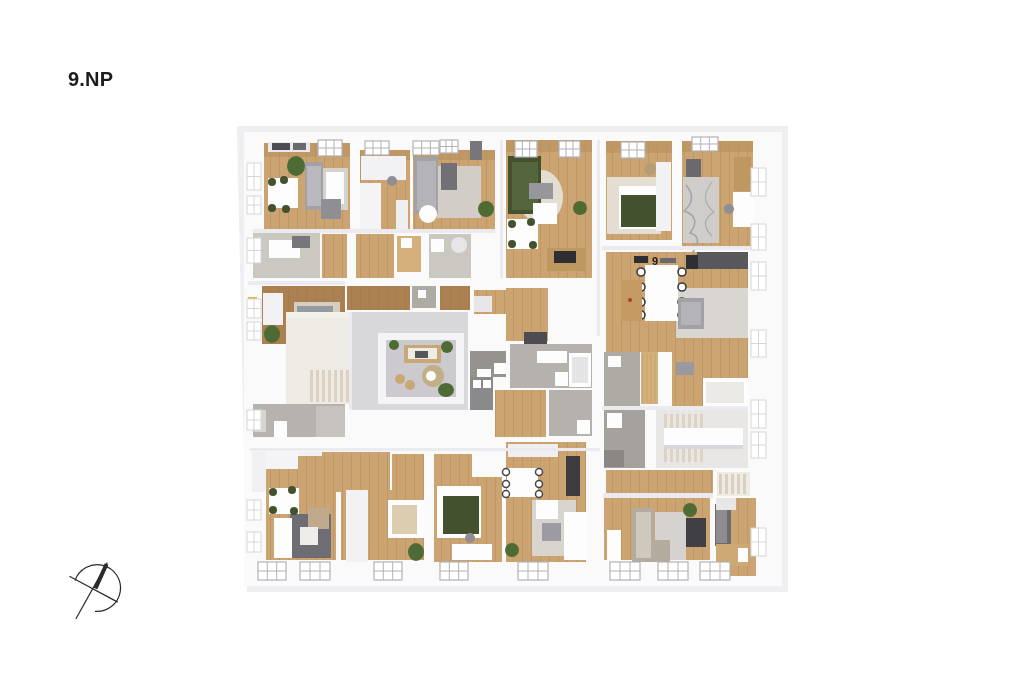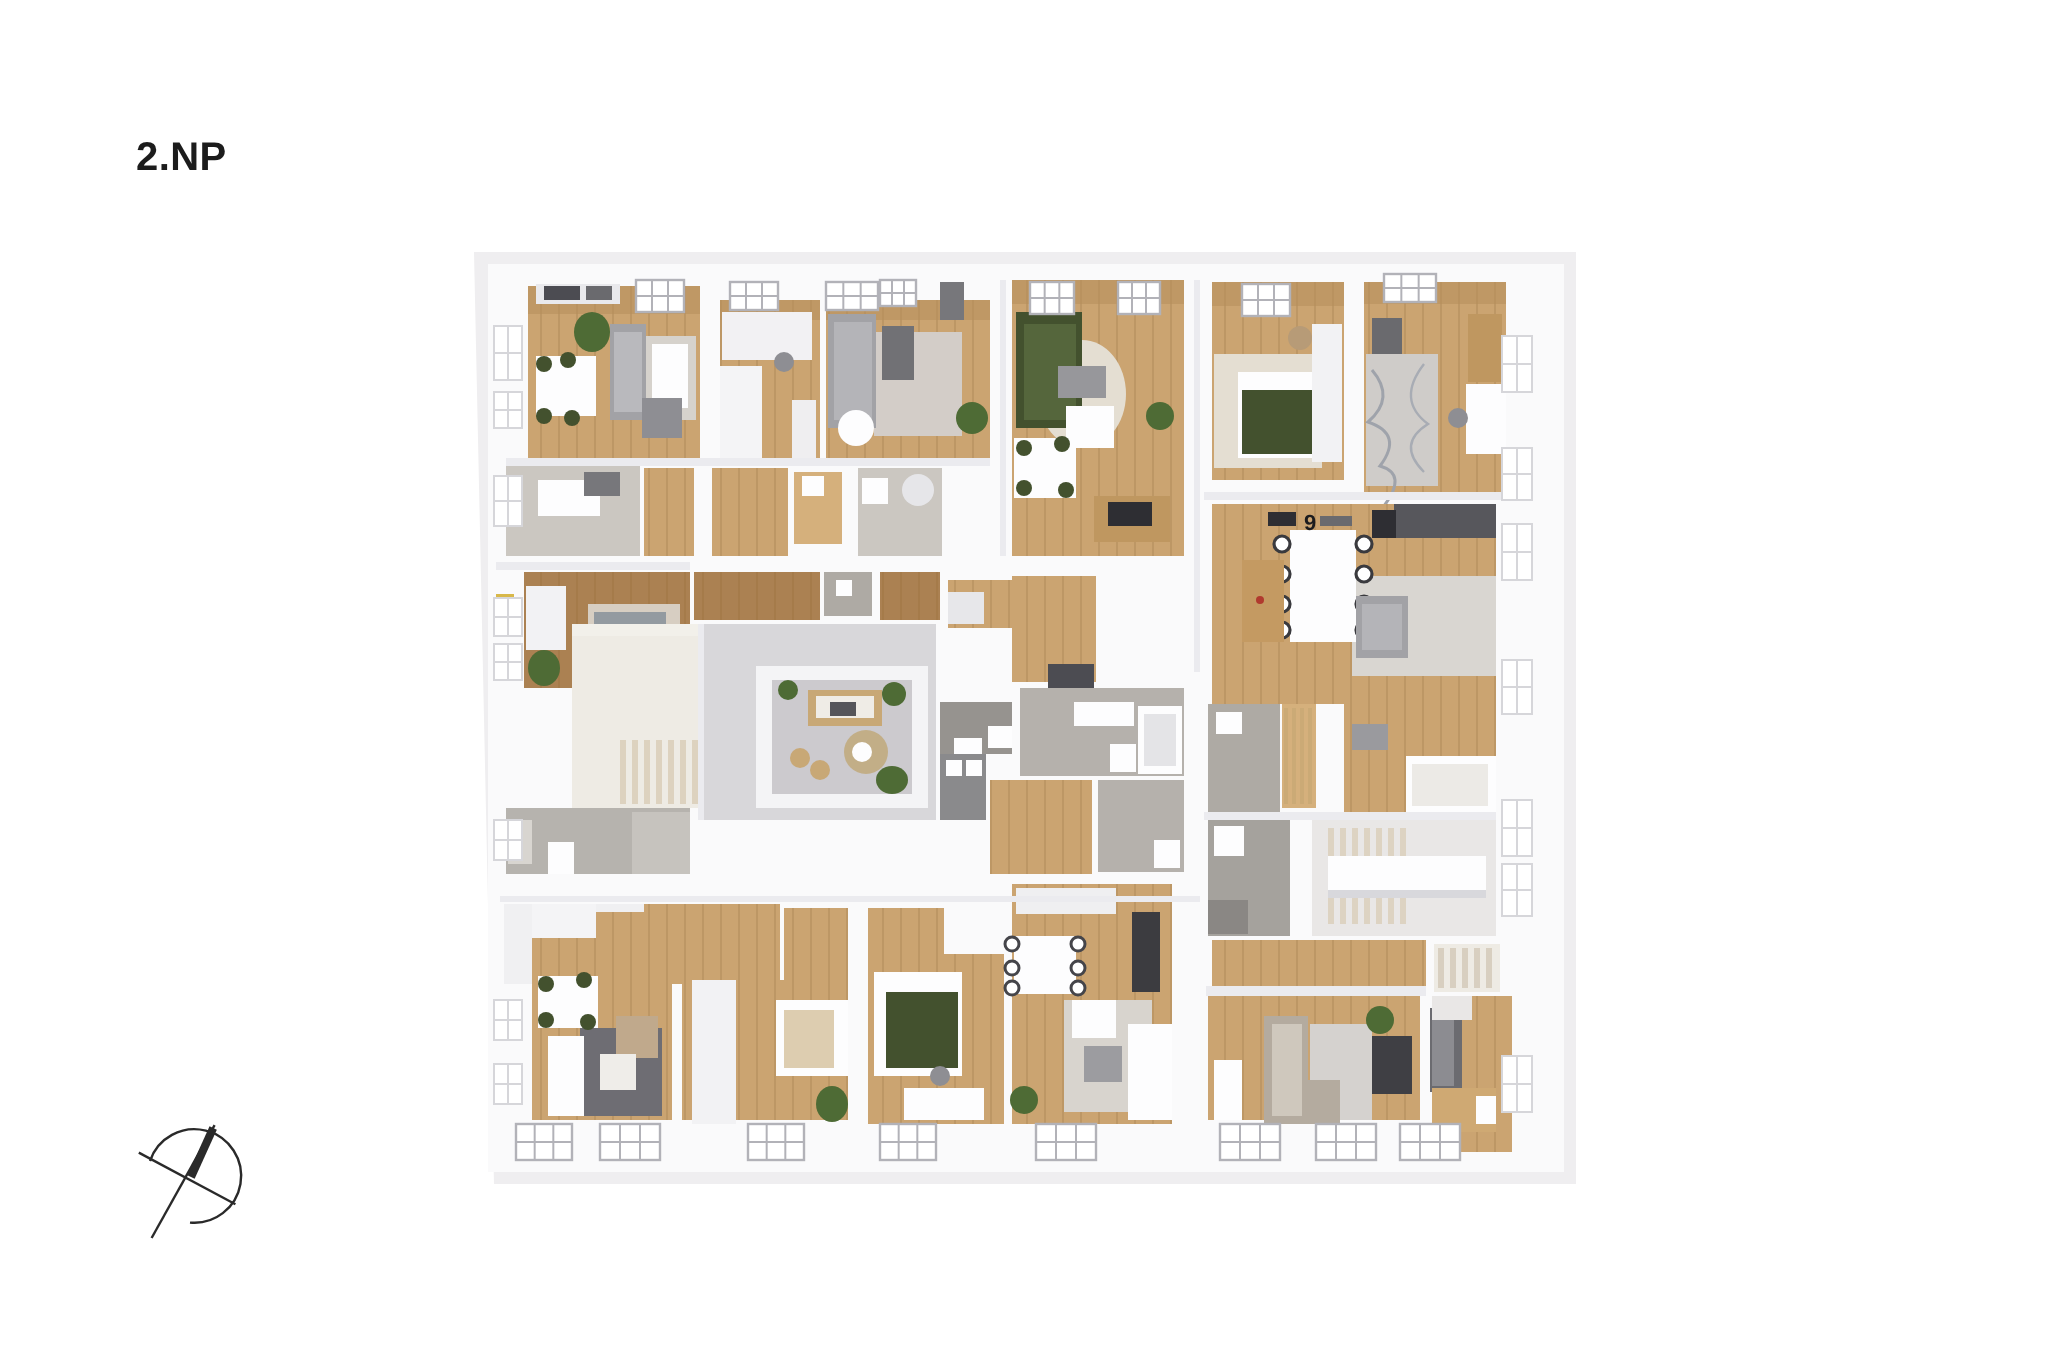--- a/index.html
+++ b/index.html
@@ -403,12 +403,12 @@
 <line x1="720.0" y1="562" x2="720.0" y2="580" stroke="#b2b2b8" stroke-width="1"></line>
 <line x1="700" y1="571.0" x2="730" y2="571.0" stroke="#b2b2b8" stroke-width="1"></line>
 
 <g stroke="#2a2a2a" fill="none">
   <path d="M 75 580.5 A 23.4 23.4 0 1 1 95 611.3" stroke-width="1.2"></path>
   <line x1="69.4" y1="576.3" x2="117.7" y2="602.1" stroke-width="1.2"></line>
   <line x1="75.8" y1="619" x2="107.3" y2="562.6" stroke-width="1.2"></line>
   <line x1="95.5" y1="588.5" x2="106.6" y2="564" stroke-width="4"></line>
 </g>
 </svg>
-<div class="lbl">2.NP</div>
+<div class="lbl">9.NP</div>
 </body></html>

